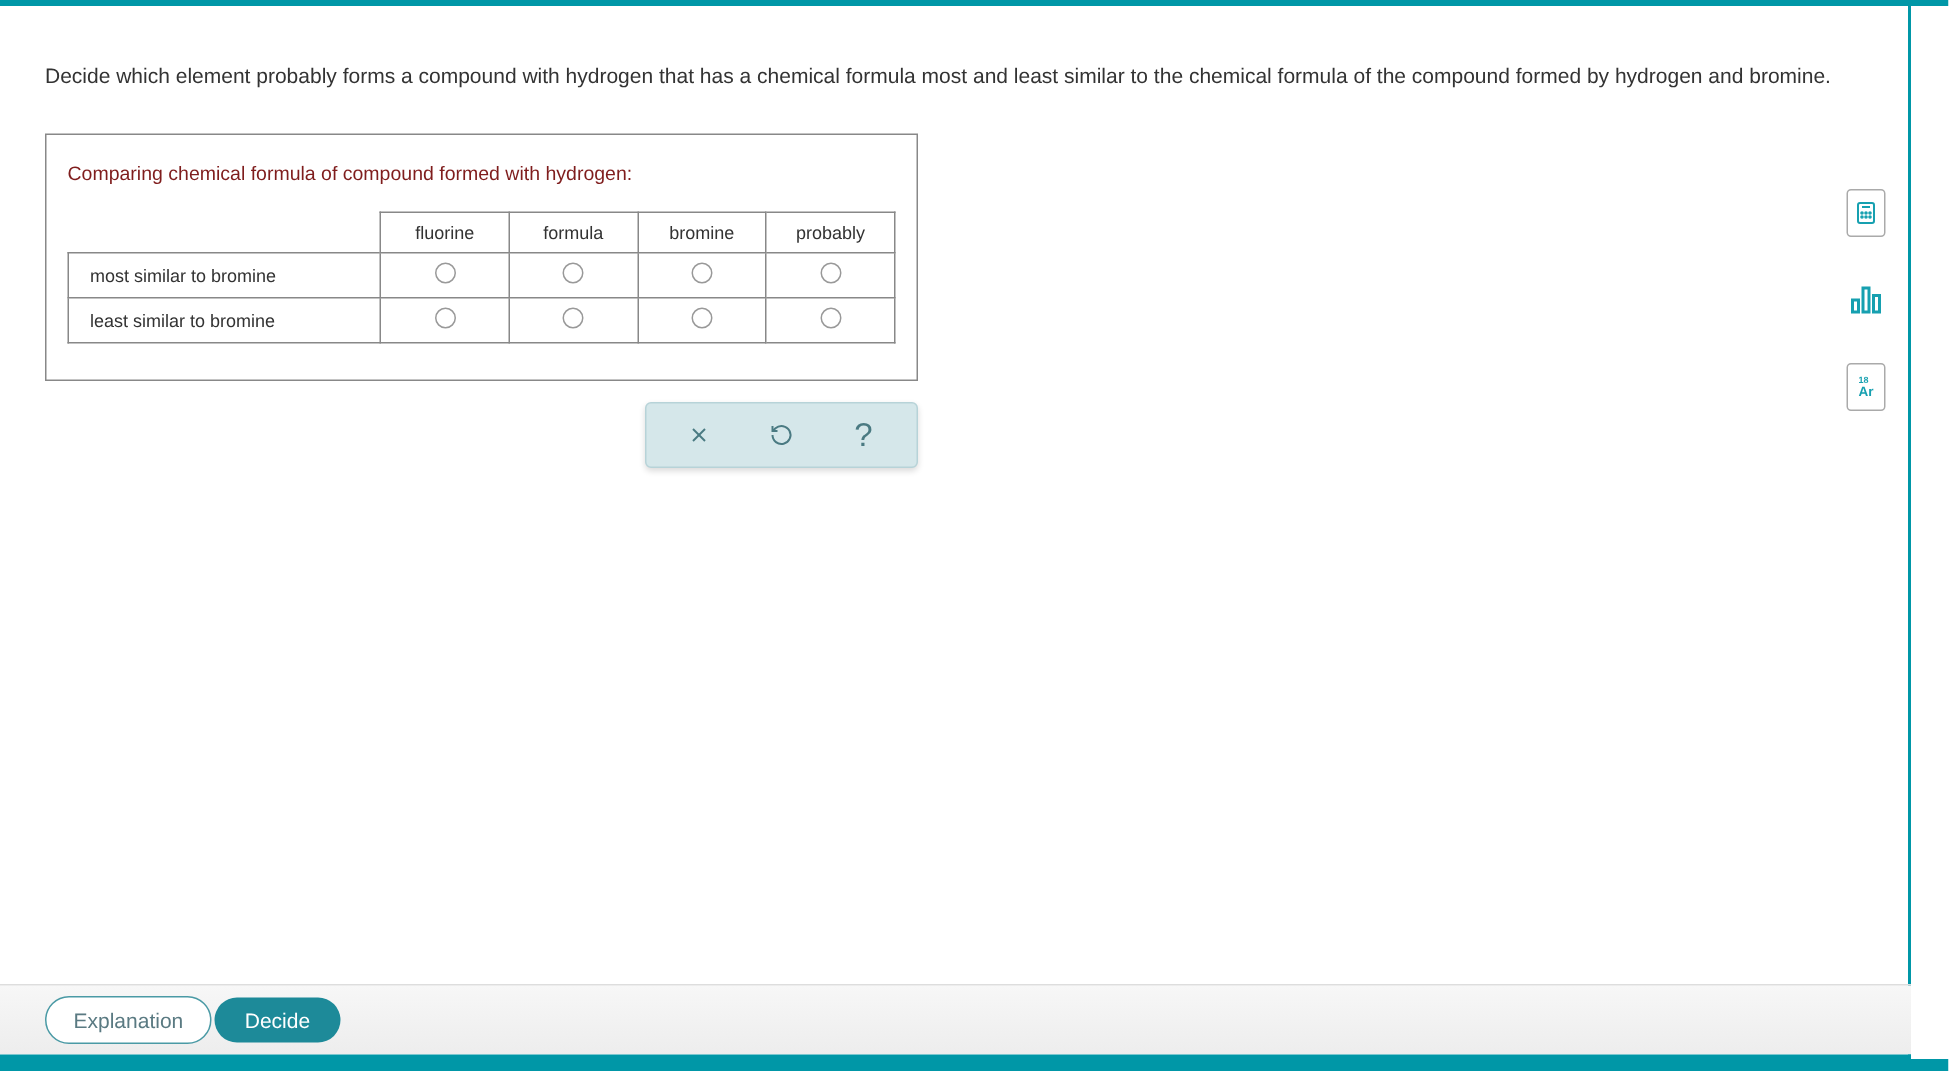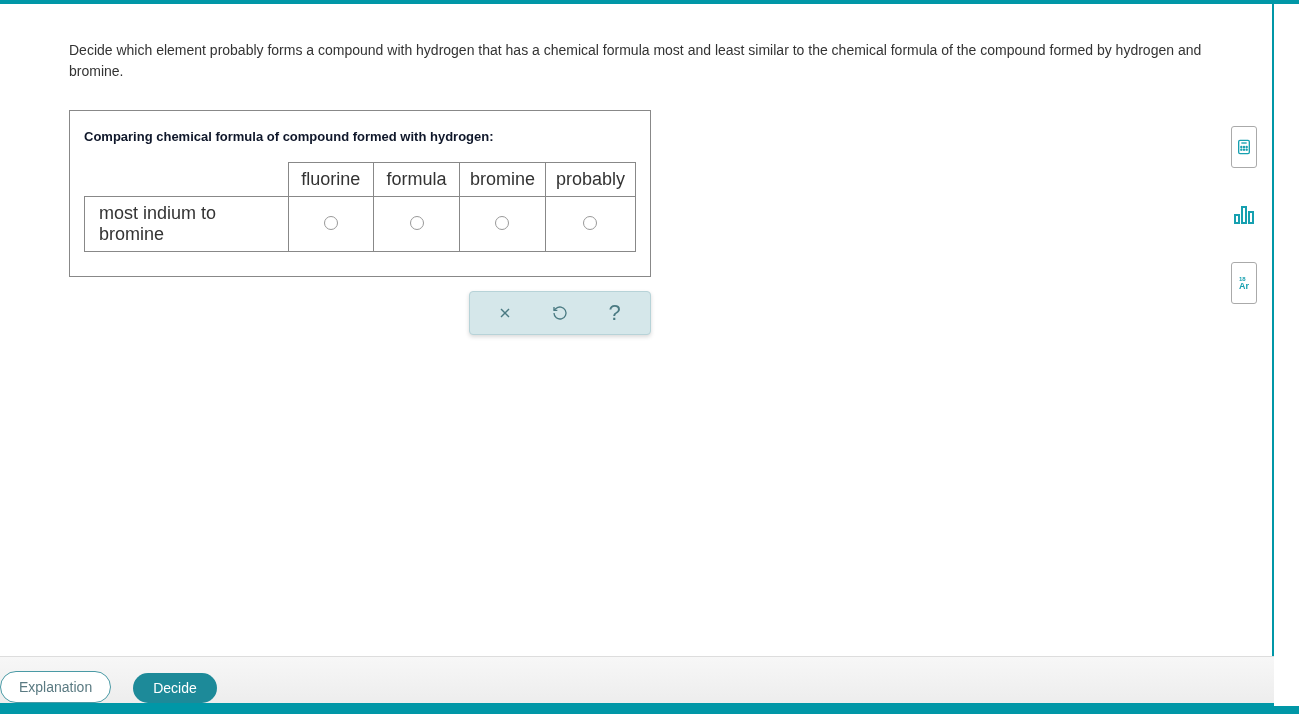--- a/index.html
+++ b/index.html
@@ -33,46 +33,45 @@
 }
 .main-area {
   position: absolute;
   top: 4px;
   left: 0;
   right: 25px;
   bottom: 8px;
   background: #fff;
   border-right: 2px solid #0097a7;
   padding: 30px;
-  margin-left: 39px;
 }
 .question-text {
   font-size: 14px;
   color: #333;
   line-height: 1.5;
   margin-bottom: 28px;
   margin-top: 6px;
 }
 .comparison-box {
   border: 1px solid #888;
   width: 582px;
   padding: 18px 14px 24px 14px;
 }
 .comparison-title {
   font-size: 13px;
-  font-weight: bold;
-  color: #0f172a;
+  font-weight: normal;
+  color: #7f1d1d;
   margin-bottom: 18px;
 }
 table.compare {
   border-collapse: collapse;
 }
 table.compare th, table.compare td {
   border: 1px solid #888;
-  font-size: 18px;
+  font-size: 12px;
   color: #333;
   font-weight: normal;
   text-align: center;
   padding: 6px 10px;
 }
 table.compare th { font-weight: normal; }
 table.compare td.rowlabel {
   text-align: left;
   width: 210px;
   padding-left: 14px;
@@ -114,22 +113,23 @@
 .footer-bar {
   position: absolute;
   left: 0;
   right: 25px;
   bottom: 8px;
   height: 50px;
   background: linear-gradient(#f7f7f7, #ededed);
   border-top: 1px solid #ddd;
   border-bottom: 3px solid #0097a7;
   display: flex;
-  align-items: flex-end;
-  gap: 22px;
+  align-items: center;
+  padding-left: 30px;
+  gap: 2px;
 }
 .btn-outline {
   border: 1px solid #4a9aa5;
   background: #fff;
   color: #5a7a82;
   font-size: 14px;
   padding: 7px 18px;
   border-radius: 18px;
   cursor: pointer;
 }
@@ -146,21 +146,21 @@
   position: absolute;
   right: 42px;
   top: 126px;
   display: flex;
   flex-direction: column;
   gap: 26px;
   align-items: center;
 }
 .tool-btn {
   width: 26px;
-  height: 42px;
+  height: 32px;
   border: 1px solid #aaa;
   border-radius: 3px;
   background: #fff;
   display: flex;
   align-items: center;
   justify-content: center;
   cursor: pointer;
 }
 .tool-btn.bars { border: none; }
 .bottom-accent {
@@ -190,21 +190,28 @@
     <table class="compare">
       <tbody>
           <tr>
         <td class="noborder"></td>
         <th class="colhead">fluorine</th>
         <th class="colhead">formula</th>
         <th class="colhead">bromine</th>
         <th class="colhead">probably</th>
       </tr>
       <tr>
-        <td class="rowlabel">most indium to bromine</td>
+        <td class="rowlabel">most similar to bromine</td>
+        <td><span class="radio"></span></td>
+        <td><span class="radio"></span></td>
+        <td><span class="radio"></span></td>
+        <td><span class="radio"></span></td>
+      </tr>
+      <tr>
+        <td class="rowlabel">least similar to bromine</td>
         <td><span class="radio"></span></td>
         <td><span class="radio"></span></td>
         <td><span class="radio"></span></td>
         <td><span class="radio"></span></td>
       </tr>
     </tbody>
       </table>
   </div>
 
   <div class="toolbar">

